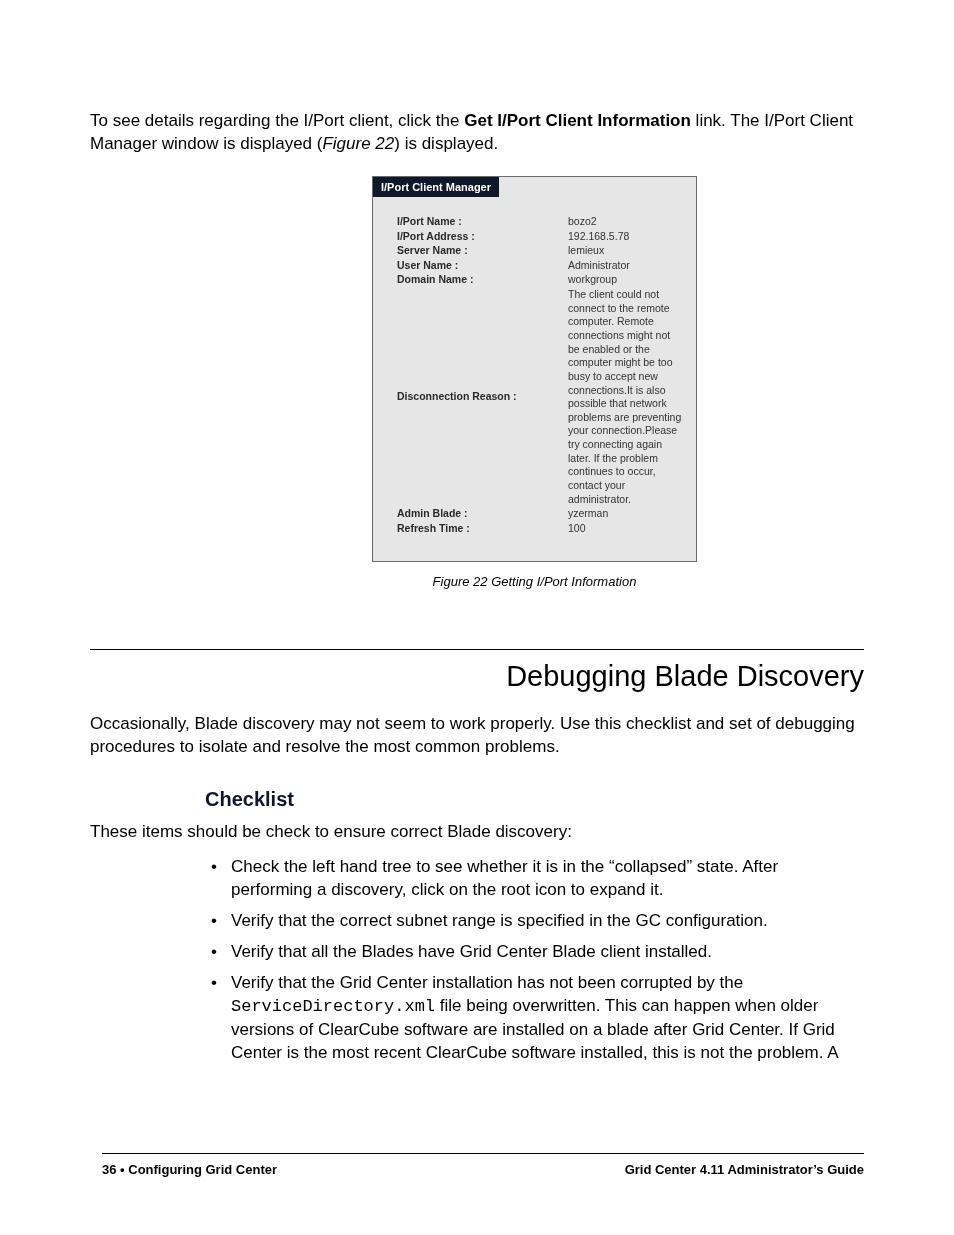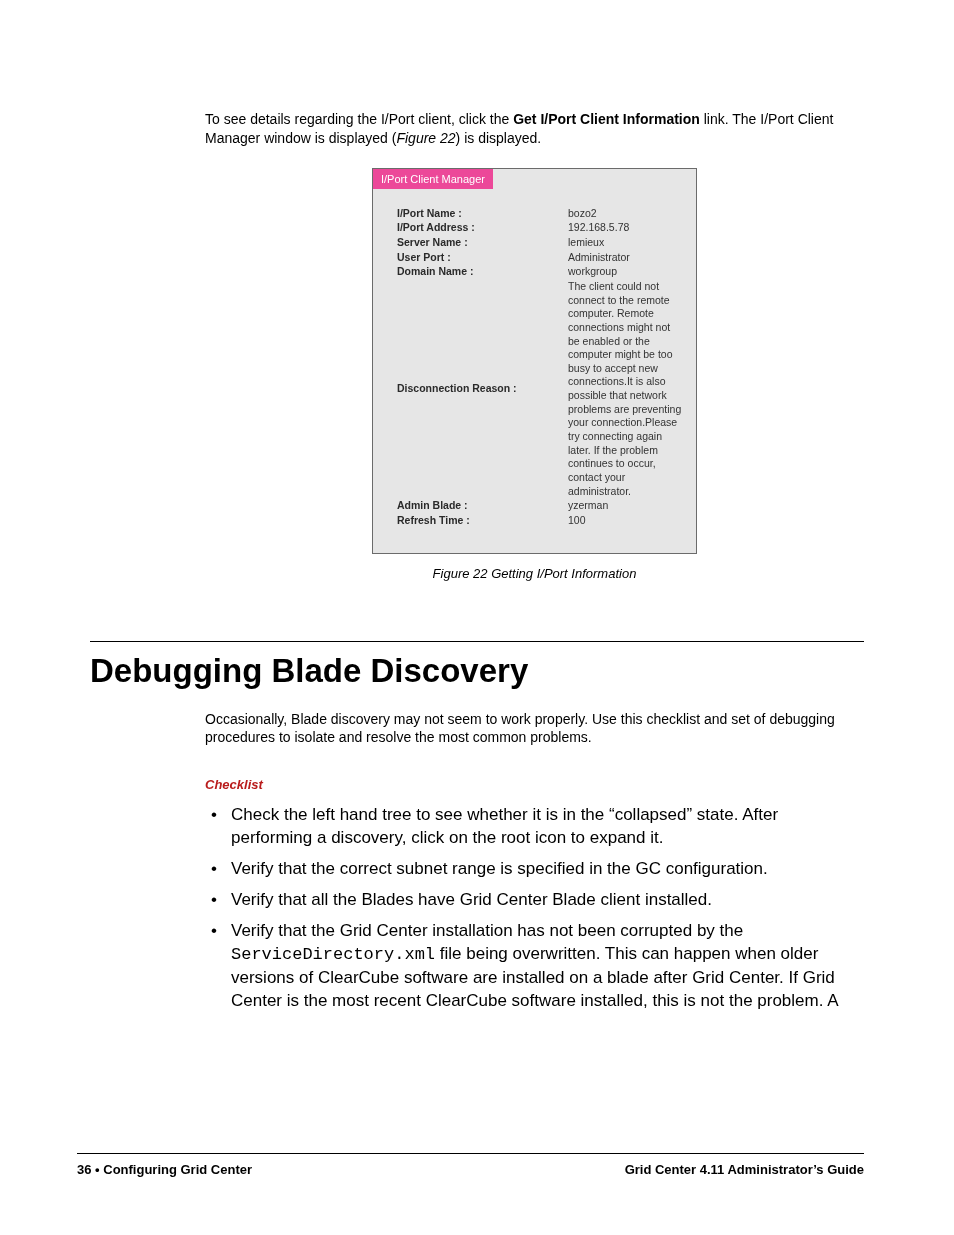--- a/index.html
+++ b/index.html
@@ -1,38 +1,38 @@
 <!DOCTYPE html>
 <html><head>
 <meta charset="utf-8">
 <style>
   * { box-sizing: border-box; margin: 0; padding: 0; }
   html, body { width: 954px; height: 1235px; background: #fff; font-family: Arial, Helvetica, sans-serif; color: #000; }
   .page { position: relative; width: 954px; height: 1235px; padding: 110px 90px 60px 90px; }
-  .body-text { font-size: 14px; line-height: 1.35; margin-left: 115px; }
+  .body-text { font-size: 17px; line-height: 1.35; }
   .body-text .bold { font-weight: bold; }
   .body-text .italic { font-style: italic; }
   .figure-wrap { margin: 20px 0 12px 115px; display: flex; justify-content: center; }
   .figure { width: 325px; border: 1px solid #6b6b6b; background: #e6e6e6; font-family: Tahoma, Arial, sans-serif; }
-  .figure-header { background: #ec4899; color: #fff; font-weight: normal; font-size: 11px; padding: 4px 8px; display: inline-block; }
+  .figure-header { background: #0f172a; color: #fff; font-weight: bold; font-size: 11px; padding: 4px 8px; display: inline-block; }
   .figure-body { padding: 18px 14px 24px 24px; }
   .f-row { display: flex; font-size: 10.5px; line-height: 1.3; margin-bottom: 1px; }
   .f-label { width: 124px; font-weight: bold; color: #2a2a2a; text-align: left; padding-right: 4px; }
   .f-row.discon .f-label { align-self: center; }
   .f-value { flex: 1; color: #333; padding-left: 47px; }
   .figure-caption { text-align: center; font-style: italic; font-size: 13px; margin-top: 10px; margin-left: 115px; margin-right: 0; }
   .section-rule { border: 0; border-top: 1.5px solid #000; margin: 60px 0 10px 0; }
-  .h1 { font-size: 33px; font-weight: bold; margin: 8px 0 20px 0; }
-  .h2 { font-size: 13px; font-weight: bold; font-style: italic; color: #b91c1c; margin: 30px 0 10px 115px; }
+  .h1 { font-size: 29px; font-weight: normal; margin: 8px 0 20px 0; text-align: right; }
+  .h2 { font-size: 20px; font-weight: bold; color: #0f172a; margin: 30px 0 10px 115px; }
   .list { margin: 12px 0 0 115px; }
   .list-item { display: flex; font-size: 17px; line-height: 1.35; margin-bottom: 8px; }
   .bullet { width: 26px; flex-shrink: 0; text-align: left; padding-left: 6px; }
   .li-text { flex: 1; }
   .mono { font-family: "Courier New", monospace; }
-  .footer { position: absolute; left: 77px; right: 90px; bottom: 58px; }
+  .footer { position: absolute; left: 102px; right: 90px; bottom: 58px; }
   .footer-rule { border: 0; border-top: 1px solid #000; margin-bottom: 8px; }
   .footer-row { display: flex; justify-content: space-between; font-size: 13px; font-weight: bold; }
 </style>
 </head>
 <body>
 
 <div class="page">
 
   <p class="body-text">
     <span>To see details regarding the I/Port client, click the </span><span class="bold">Get I/Port Client Information</span><span> link. The I/Port Client Manager window is displayed (</span><span class="italic">Figure 22</span><span>) is displayed.</span>
@@ -48,21 +48,21 @@
           </div>
           <div class="f-row">
             <div class="f-label">I/Port Address :</div>
             <div class="f-value">192.168.5.78</div>
           </div>
           <div class="f-row">
             <div class="f-label">Server Name :</div>
             <div class="f-value">lemieux</div>
           </div>
           <div class="f-row">
-            <div class="f-label">User Port :</div>
+            <div class="f-label">User Name :</div>
             <div class="f-value">Administrator</div>
           </div>
           <div class="f-row">
             <div class="f-label">Domain Name :</div>
             <div class="f-value">workgroup</div>
           </div>
           <div class="f-row discon">
             <div class="f-label">Disconnection Reason :</div>
             <div class="f-value">The client could not connect to the remote computer. Remote connections might not be enabled or the computer might be too busy to accept new connections.It is also possible that network problems are preventing your connection.Please try connecting again later. If the problem continues to occur, contact your administrator.</div>
           </div>
@@ -77,20 +77,21 @@
         </div>
     </div>
   </div>
   <div class="figure-caption">Figure 22  Getting I/Port Information</div>
 
   <hr class="section-rule">
   <h1 class="h1">Debugging Blade Discovery</h1>
   <p class="body-text">Occasionally, Blade discovery may not seem to work properly. Use this checklist and set of debugging procedures to isolate and resolve the most common problems.</p>
 
   <h2 class="h2">Checklist</h2>
+  <p class="body-text">These items should be check to ensure correct Blade discovery:</p>
 
   <div class="list" id="checklist">
       <div class="list-item">
         <div class="bullet">•</div>
         <div class="li-text">Check the left hand tree to see whether it is in the “collapsed” state. After performing a discovery, click on the root icon to expand it.</div>
       </div>
       <div class="list-item">
         <div class="bullet">•</div>
         <div class="li-text">Verify that the correct subnet range is specified in the GC configuration.</div>
       </div>

